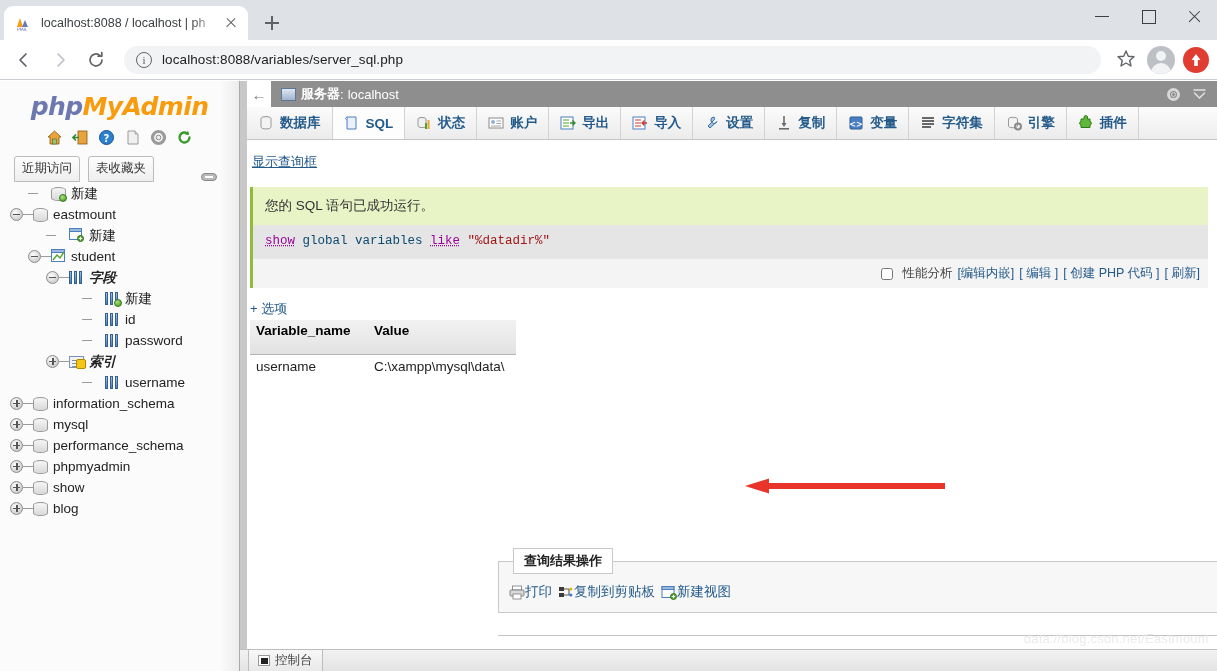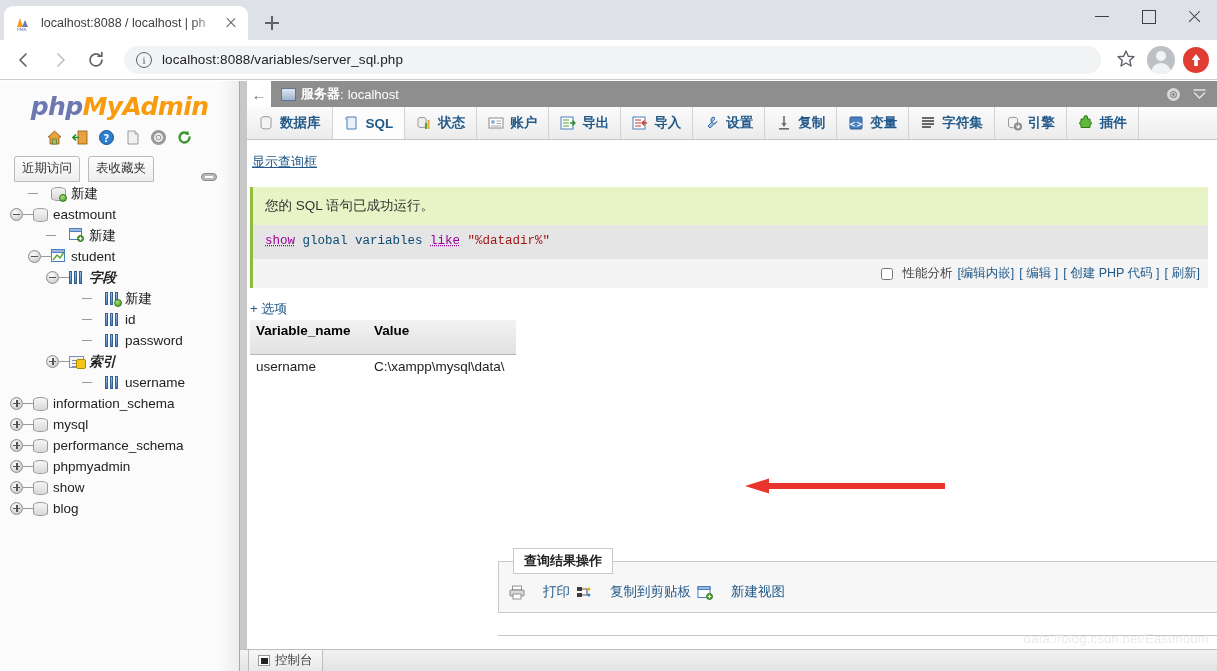--- a/index.html
+++ b/index.html
@@ -262,21 +262,21 @@
 
   fieldset.qop {
     position: absolute; left: 258px; top: 408px; width: 950px;
     border: 1px solid #c9c9c9; background: #f7f7f7; padding: 9px 10px 11px;
   }
   fieldset.qop legend {
     background: #fff; border: 1px solid #c9c9c9; padding: 3px 10px;
     font-size: 13px; font-weight: bold; color: #222; margin-left: 4px;
   }
   .qop-items { display: flex; align-items: center; gap: 6px; font-size: 13.5px; }
-  .qop-items .qi { display: flex; align-items: center; gap: 18px; cursor: pointer; }
+  .qop-items .qi { display: flex; align-items: center; gap: 0; cursor: pointer; }
   .qop-items .qic { width: 16px; height: 15px; position: relative; flex: 0 0 16px; }
 
   .bottom-rule { position: absolute; left: 258px; top: 495px; width: 950px; height: 1px; background: #c5c5c5; }
 
   .console-bar {
     position: absolute; left: 240px; bottom: 0; width: 977px; height: 22px;
     background: linear-gradient(#f2f2f2, #e3e3e3); border-top: 1px solid #bfbfbf;
     display: flex; align-items: center;
   }
   .console-tab {

